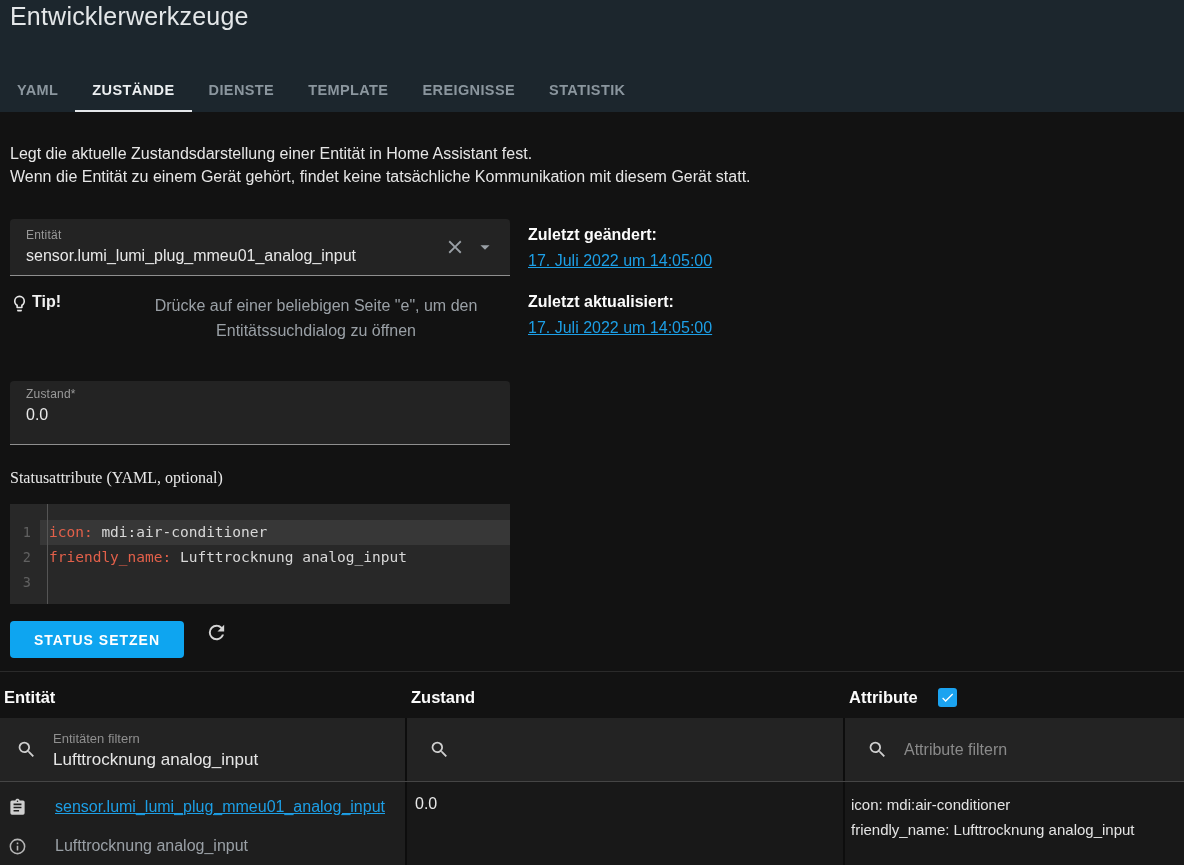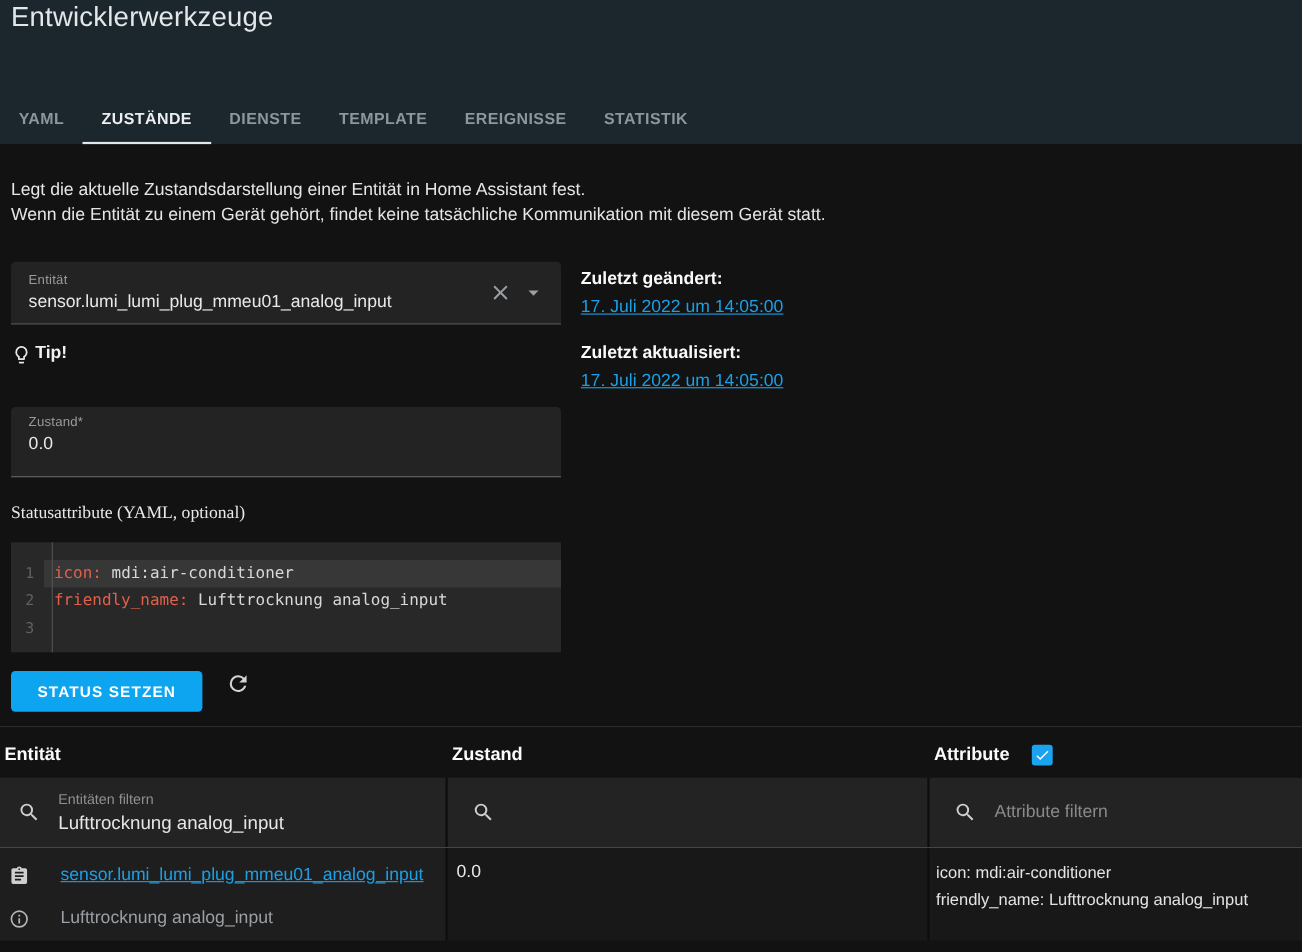--- a/index.html
+++ b/index.html
@@ -7,21 +7,21 @@
   body {
     background:#121212;
     color:#e8e8e8;
     font-family:"Liberation Sans", sans-serif;
     font-size:16px;
   }
   svg { display:block; }
 
   
   .app-header {
-    height:131px;
+    height:112px;
     background:#1c262d;
     display:flex;
     flex-direction:column;
     justify-content:space-between;
   }
   .page-title {
     margin:2px 0 0 10px;
     font-size:25px;
     font-weight:400;
     color:#e4e7e9;
@@ -197,20 +197,21 @@
 
         <div class="tip-row">
           <div class="tip-head">
             <span>
               <svg width="19" height="19" viewBox="0 0 24 24" fill="#e8e8e8">
                   <path d="M12,2A7,7 0 0,1 19,9C19,11.38 17.81,13.47 16,14.74V17A1,1 0 0,1 15,18H9A1,1 0 0,1 8,17V14.74C6.19,13.47 5,11.38 5,9A7,7 0 0,1 12,2M9,21V20H15V21A1,1 0 0,1 14,22H10A1,1 0 0,1 9,21M12,4A5,5 0 0,0 7,9C7,11.05 8.23,12.81 10,13.58V16H14V13.58C15.77,12.81 17,11.05 17,9A5,5 0 0,0 12,4Z"></path>
                 </svg>
             </span>
             <span class="tip-title">Tip!</span>
           </div>
+          <div class="tip-text">Drücke auf einer beliebigen Seite "e", um den Entitätssuchdialog zu öffnen</div>
         </div>
 
         <div class="field state-field">
           <div class="f-label">Zustand*</div>
           <input class="f-input" value="0.0" style="">
         </div>
 
         <div class="attr-label">Statusattribute (YAML, optional)</div>
 
         <div class="editor">

